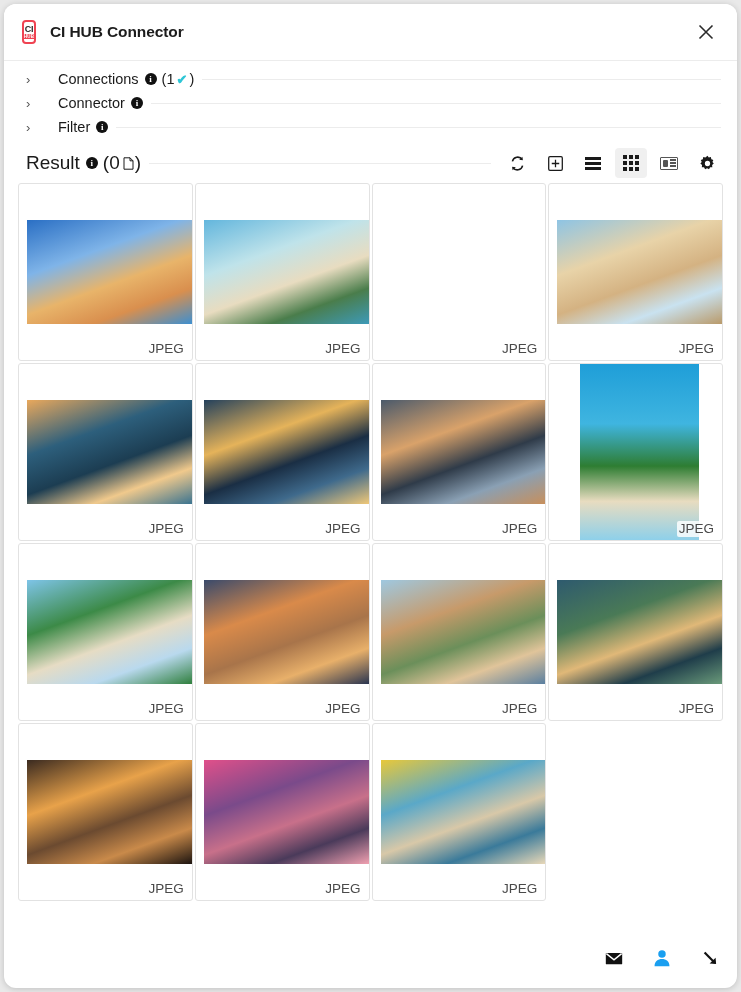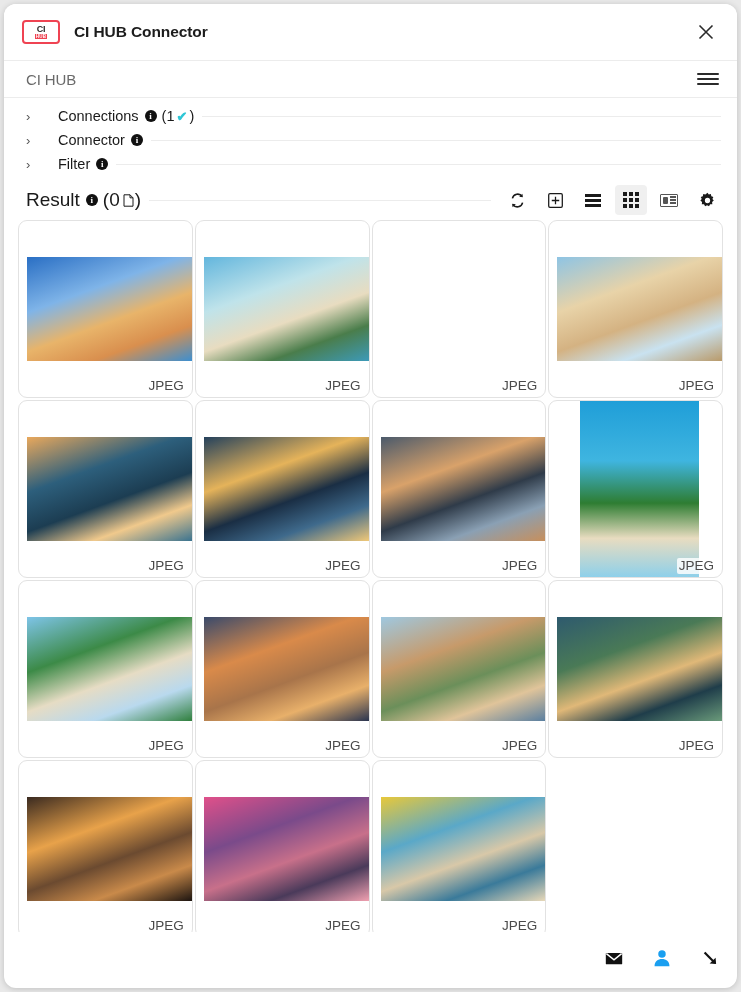--- a/index.html
+++ b/index.html
@@ -35,21 +35,21 @@
     position: relative;
     height: 56px;
     flex: 0 0 56px;
     display: flex;
     align-items: center;
     padding: 0 14px 0 18px;
     border-bottom: 1px solid #ececec;
     background: #fff;
   }
   .logo-box {
-    width: 38px;
+    width: 14px;
     height: 24px;
     border: 2px solid #ef4352;
     border-radius: 4px;
     display: flex;
     flex-direction: column;
     align-items: center;
     justify-content: center;
     flex: 0 0 auto;
     box-sizing: border-box;
   }
@@ -245,21 +245,21 @@
     padding: 0 14px;
     display: grid;
     grid-template-columns: repeat(4, 1fr);
     grid-auto-rows: 178px;
     gap: 2px;
     align-content: start;
     overflow: hidden;
   }
   .asset-card {
     border: 1px solid #e2e2e2;
-    border-radius: 9px;
+    border-radius: 3px;
     background: #fff;
     position: relative;
     overflow: hidden;
     display: flex;
     align-items: center;
     justify-content: center;
     cursor: pointer;
     box-sizing: border-box;
     padding-left: 8px;
   }
@@ -310,28 +310,20 @@
       <span class="logo-hub">HUB</span>
     </div>
     <div class="app-title">CI HUB Connector</div>
     <div class="close-btn">
       <svg width="20" height="20" viewBox="0 0 20 20">
         <path d="M3.5 3.5 L16.5 16.5 M16.5 3.5 L3.5 16.5" stroke="#2b2b2b" stroke-width="1.6" fill="none"></path>
       </svg>
     </div>
   </div>
 
-  <div class="subheader">
-    <div class="subheader-title">CI HUB</div>
-    <div class="hamburger">
-      <span></span>
-      <span></span>
-      <span></span>
-    </div>
-  </div>
 
   <div class="panel-rows">
 
     <div class="panel-row">
       <span class="chevron">›</span>
       <span class="panel-label">Connections</span>
       <span class="info-icon">i</span>
       <span class="paren">
         <span>(1</span>
         <span class="check-mark">✔</span>

